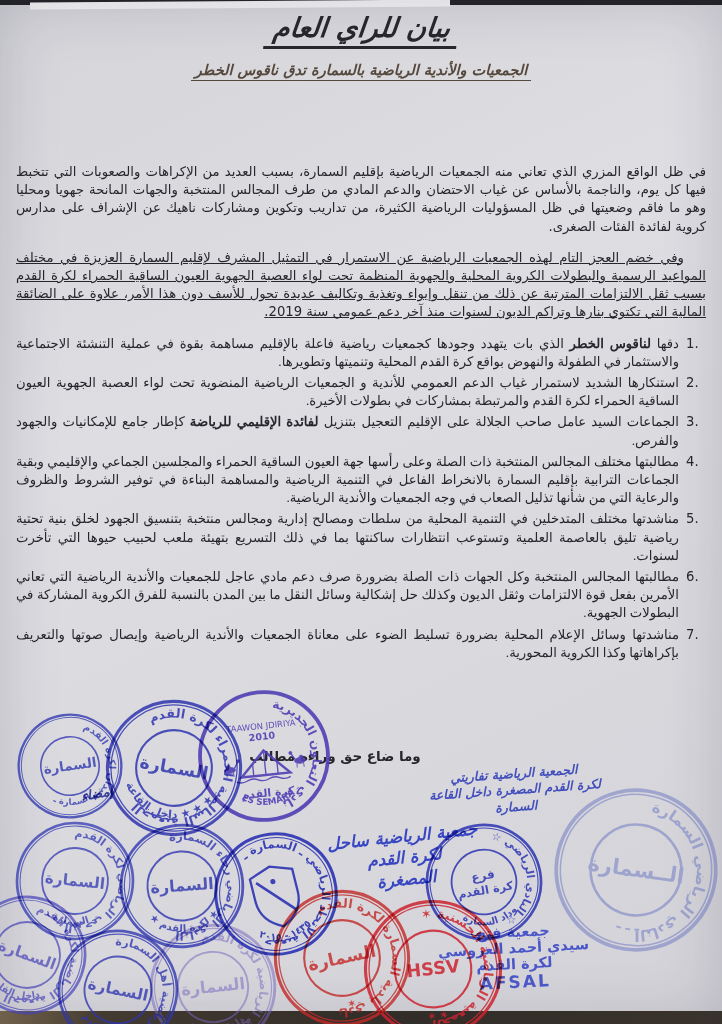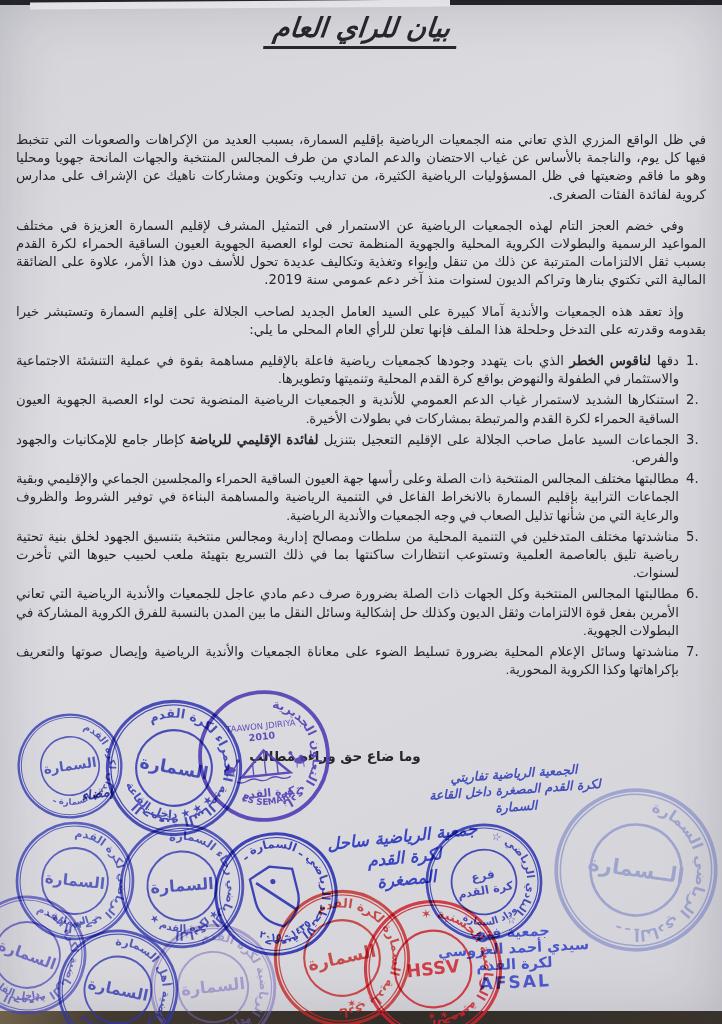--- a/index.html
+++ b/index.html
@@ -12,44 +12,44 @@
   .topsliver{position:absolute;top:1px;left:30px;width:420px;height:7px;background:#f4f3f6;transform:rotate(-.4deg);}
   .bottomband{position:absolute;bottom:0;left:0;right:0;height:13px;
     background:linear-gradient(90deg,#7b6a4d 0%,#463d31 14%,#332e27 55%,#3c352c 100%);}
   .content{position:absolute;top:8px;right:16px;left:16px;direction:rtl;text-align:justify;z-index:1;}
   .title{display:table;margin:4px auto 0;font-size:27px;font-weight:bold;font-style:italic;
     border-bottom:3px solid #27272d;padding:0 8px 3px;transform:skewX(-6deg);}
   .subtitle{display:table;margin:13px auto 0;font-size:14.5px;font-weight:bold;font-style:italic;
     color:#55483c;border-bottom:1.5px solid #55483c;padding:0 4px 2px;}
   .paragraphs{margin-top:82px;font-size:13.2px;line-height:18.2px;}
   .paragraphs p{margin:0 0 13px 0;}
-  .paragraphs p.indent{text-indent:22px;}
+  .paragraphs p.indent{text-indent:22px;text-decoration:underline;}
   .list{font-size:13.2px;line-height:18.2px;}
   .li{display:flex;gap:7px;margin:0 0 3px 0;}
   .num{direction:ltr;min-width:20px;text-align:left;flex:0 0 auto;}
   .litext{flex:1;font-family:Liberation Serif, serif;}
   .closing{position:absolute;top:748px;left:0;right:0;text-align:center;font-weight:bold;
     font-size:13.5px;transform:translateX(-26px);z-index:2;}
   .overlay{position:absolute;inset:0;z-index:5;pointer-events:none;}
   .stamp{position:absolute;mix-blend-mode:multiply;}
   .note{position:absolute;mix-blend-mode:multiply;line-height:1.3;font-weight:bold;}
 </style>
 </head>
 <body>
 
 <div class="page">
   <div class="topband"></div>
   <div class="topsliver"></div>
 
   <div class="content">
     <div class="title">بيان للراي العام</div>
+    <div class="subtitle">الجمعيات والأندية الرياضية بالسمارة تدق ناقوس الخطر</div>
     <div class="paragraphs">
         <p>في ظل الواقع المزري الذي تعاني منه الجمعيات الرياضية بإقليم السمارة، بسبب العديد من الإكراهات والصعوبات التي تتخبط فيها كل يوم، والناجمة بالأساس عن غياب الاحتضان والدعم المادي من طرف المجالس المنتخبة والجهات المانحة جهويا ومحليا وهو ما فاقم وضعيتها في ظل المسؤوليات الرياضية الكثيرة، من تداريب وتكوين ومشاركات ناهيك عن الإشراف على مدارس كروية لفائدة الفئات الصغرى.</p>
         <p class="indent">وفي خضم العجز التام لهذه الجمعيات الرياضية عن الاستمرار في التمثيل المشرف لإقليم السمارة العزيزة في مختلف المواعيد الرسمية والبطولات الكروية المحلية والجهوية المنظمة تحت لواء العصبة الجهوية العيون الساقية الحمراء لكرة القدم بسبب ثقل الالتزامات المترتبة عن ذلك من تنقل وإيواء وتغذية وتكاليف عديدة تحول للأسف دون هذا الأمر، علاوة على الضائقة المالية التي تكتوي بنارها وتراكم الديون لسنوات منذ آخر دعم عمومي سنة 2019.</p>
-        <p class="indent">وإذ تعقد هذه الجمعيات والأندية آمالا كبيرة على السيد العامل الجديد لصاحب الجلالة على إقليم السمارة وتستبشر خيرا بقدومه وقدرته على التدخل وحلحلة هذا الملف فإنها تعلن للرأي العام المحلي ما يلي:</p>
       </div>
     <div class="list">
         <div class="li">
           <span class="num">1.</span>
           <span class="litext"><span>دقها </span><b>لناقوس الخطر</b><span> الذي بات يتهدد وجودها كجمعيات رياضية فاعلة بالإقليم مساهمة بقوة في عملية التنشئة الاجتماعية والاستثمار في الطفولة والنهوض بواقع كرة القدم المحلية وتنميتها وتطويرها.</span></span>
         </div>
         <div class="li">
           <span class="num">2.</span>
           <span class="litext"><span>استنكارها الشديد لاستمرار غياب الدعم العمومي للأندية و الجمعيات الرياضية المنضوية تحت لواء العصبة الجهوية العيون الساقية الحمراء لكرة القدم والمرتبطة بمشاركات في بطولات الأخيرة.</span></span>
         </div>

